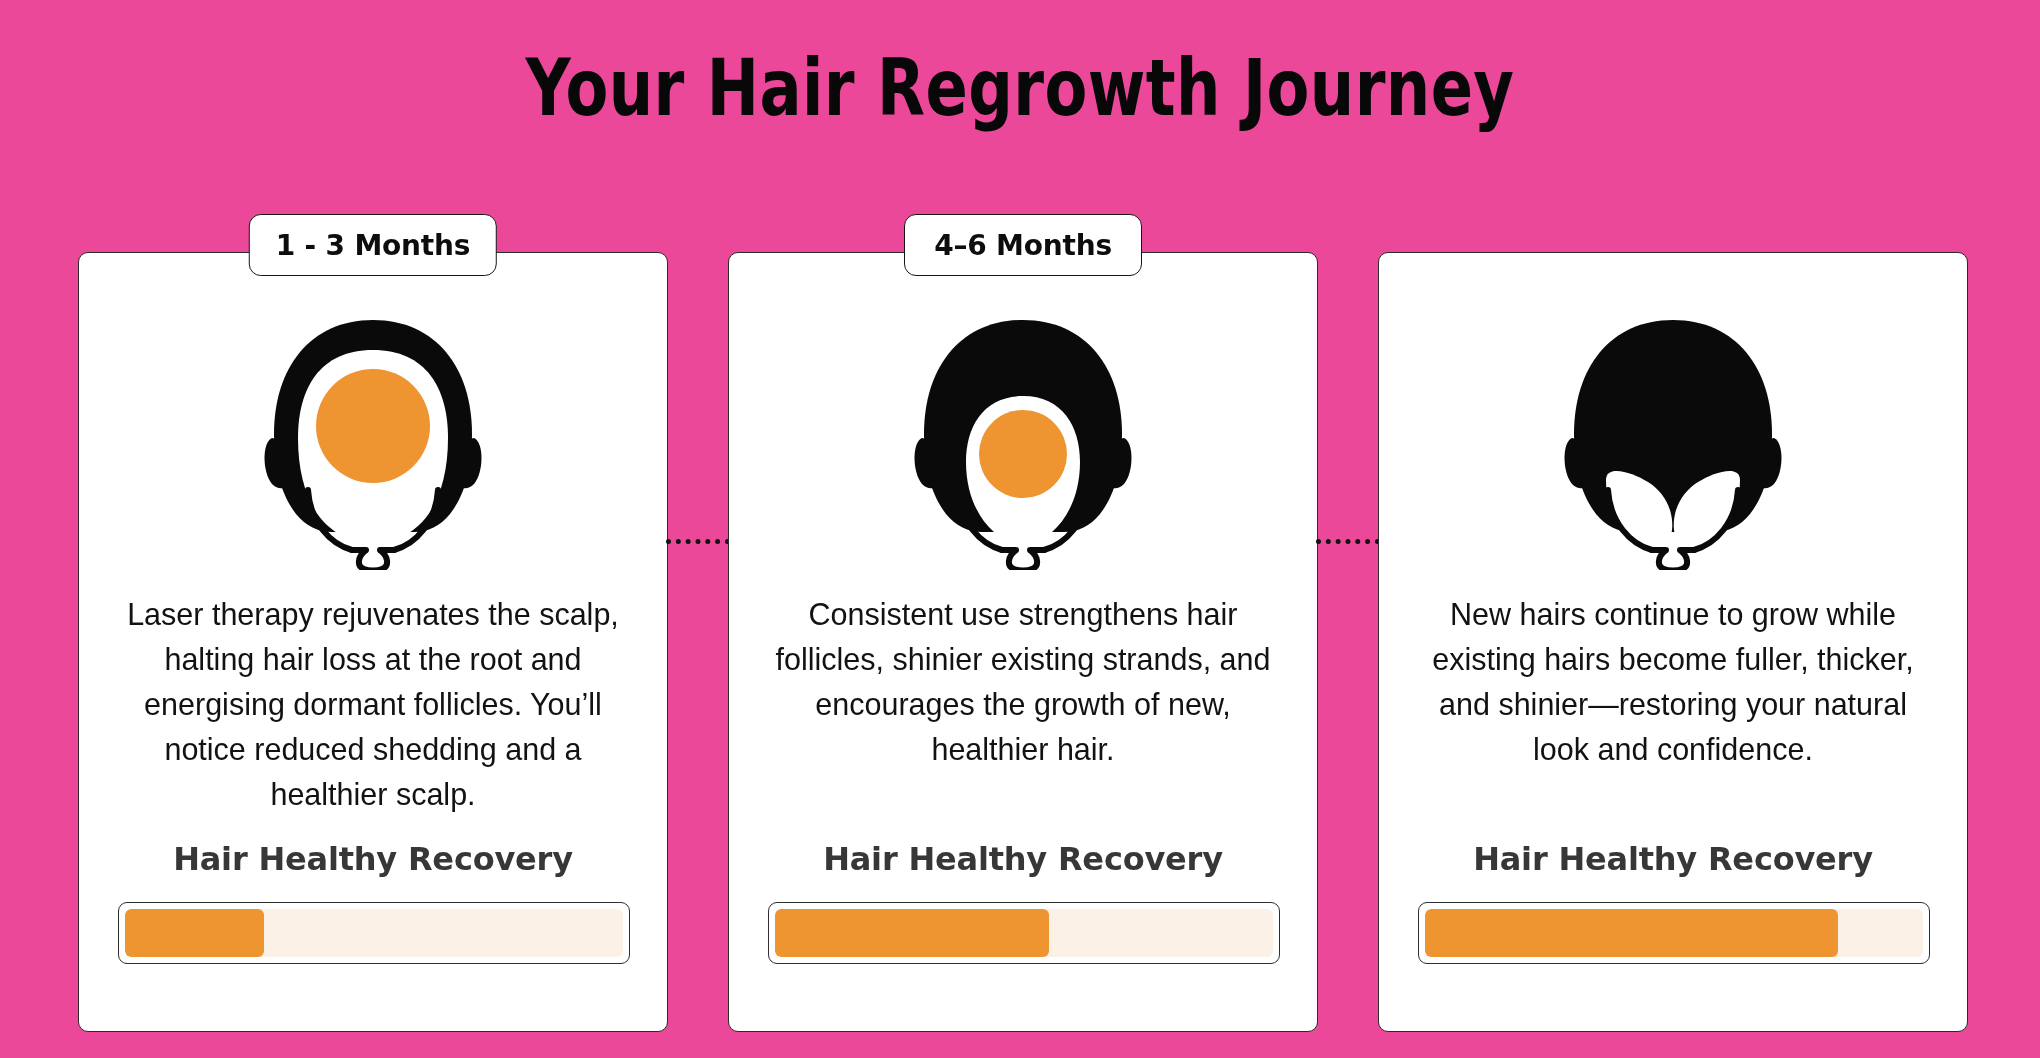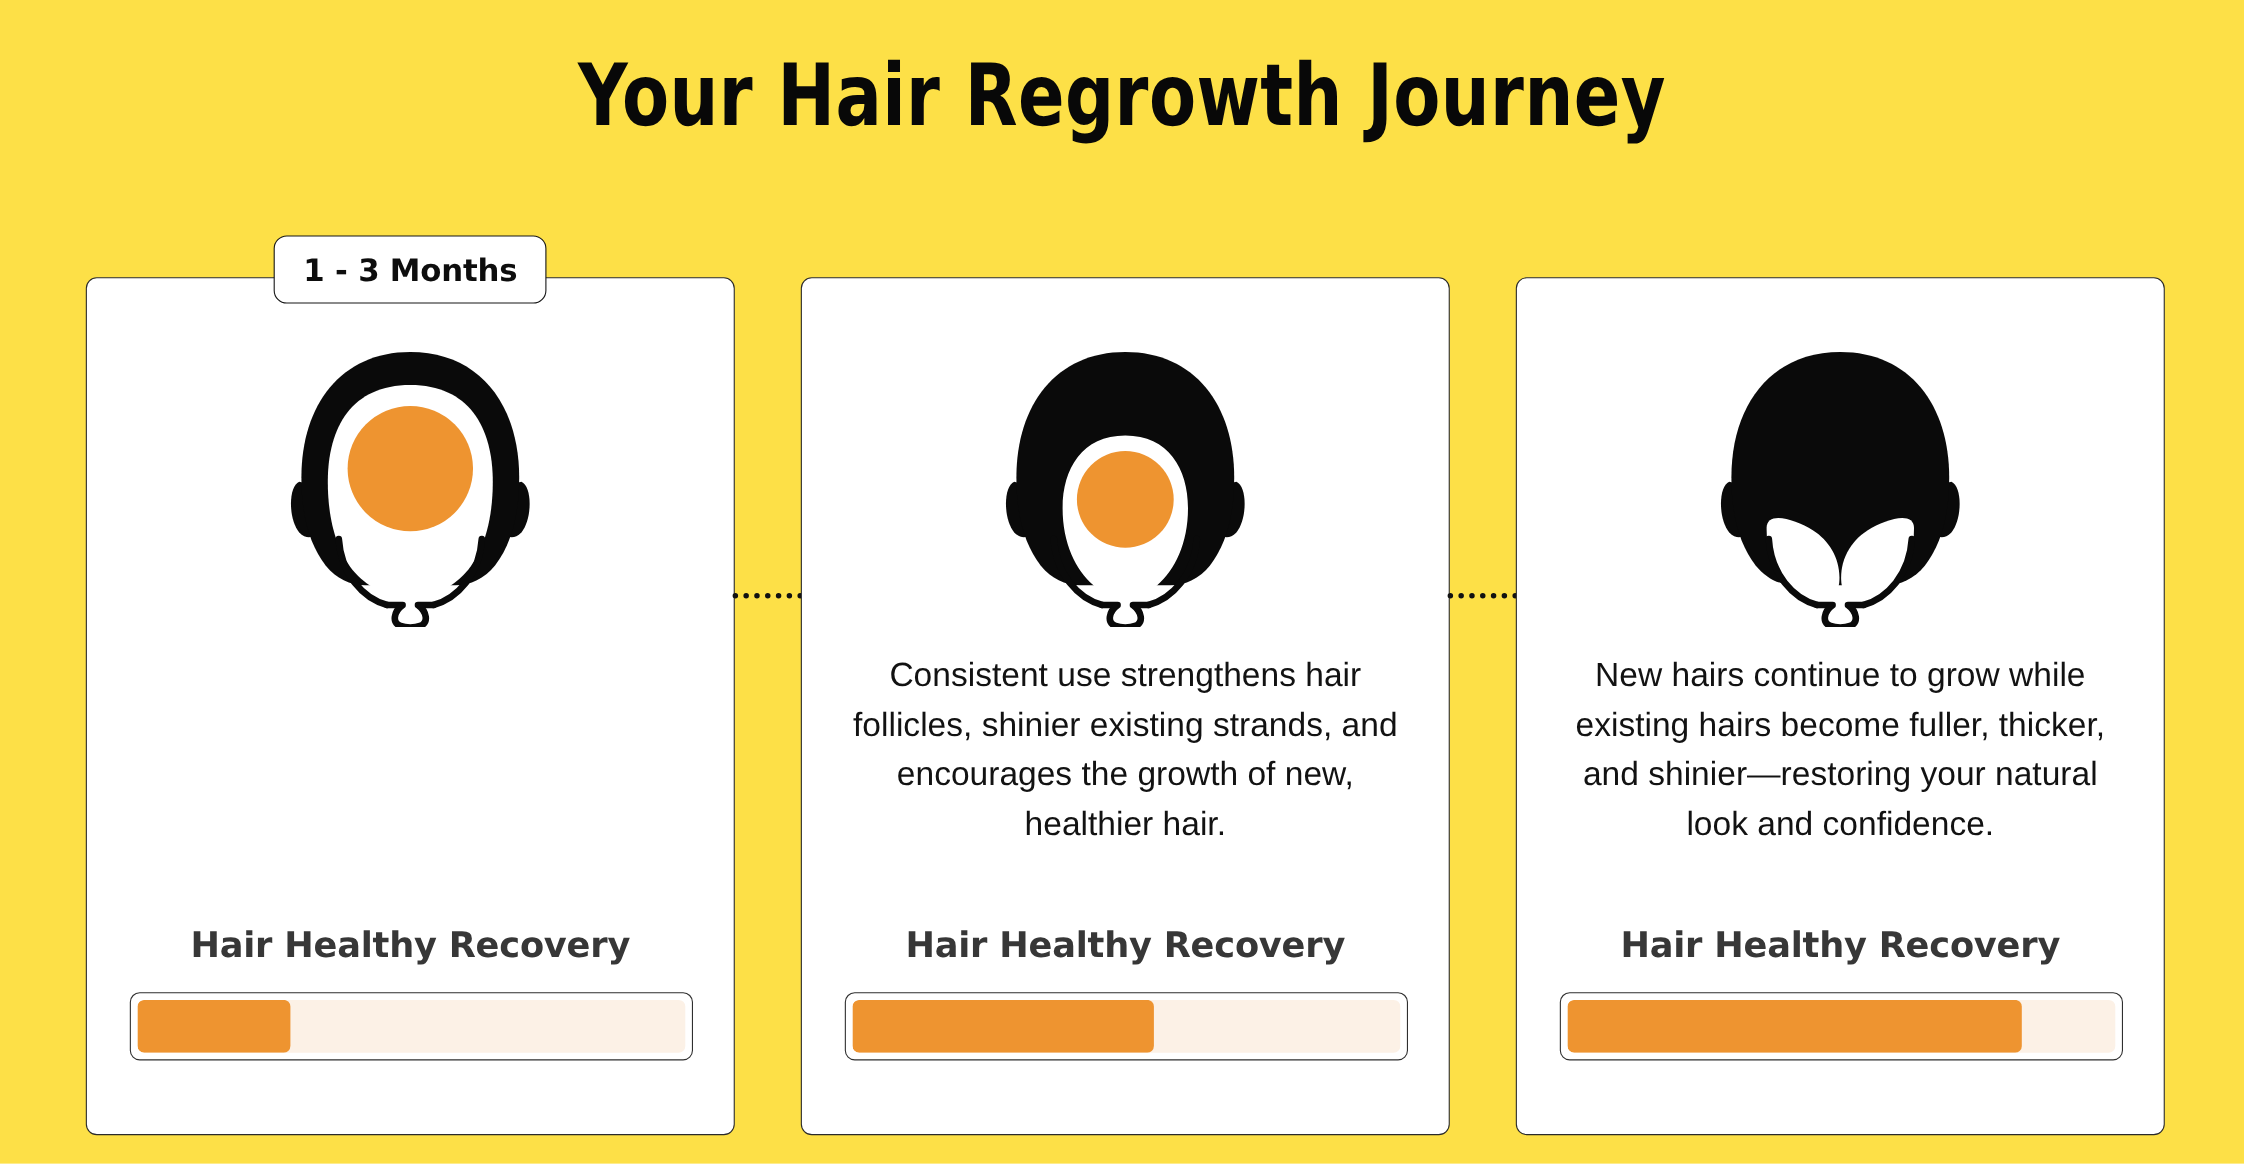--- a/index.html
+++ b/index.html
@@ -9,21 +9,21 @@
     height: 1058px;
     background: #ffffff;
     font-family: "Liberation Sans", sans-serif;
     overflow: hidden;
   }
 
   .page {
     position: relative;
     width: 2040px;
     height: 1058px;
-    background: #fde047;
+    background: #ec4899;
   }
 
   
   .page-title {
     position: absolute;
     top: 40px;
     left: 0;
     width: 2040px;
     text-align: center;
     font-family: "DejaVu Sans", sans-serif;
@@ -206,35 +206,37 @@
 
           <path d="M60 180 C62 212 82 234 104 240" stroke="#0A0A0A" stroke-width="6" fill="none" stroke-linecap="round"></path>
           <path d="M190 180 C188 212 168 234 146 240" stroke="#0A0A0A" stroke-width="6" fill="none" stroke-linecap="round"></path>
           <path d="M104 240 L118 240" stroke="#0A0A0A" stroke-width="6" fill="none" stroke-linecap="round"></path>
           <path d="M132 240 L146 240" stroke="#0A0A0A" stroke-width="6" fill="none" stroke-linecap="round"></path>
 
           <path d="M118 240 C110 246 108 256 116 259 C121 261 129 261 134 259 C142 256 140 246 132 240" stroke="#0A0A0A" stroke-width="6" fill="none" stroke-linejoin="round"></path>
         </svg>
       </div>
 
+      <p class="desc">Laser therapy rejuvenates the scalp, halting hair loss at the root and energising dormant follicles. You’ll notice reduced shedding and a healthier scalp.</p>
 
       <div class="recovery-label">Hair Healthy Recovery</div>
 
       <div class="progress-outer">
         <div class="progress-track">
           <div class="progress-fill" style="width: 28%;"></div>
         </div>
       </div>
     </div>
 
     <div class="connector"></div>
 
     <div class="card-wrap">
       <div class="card"></div>
 
+      <div class="badge">4–6 Months</div>
 
       <div class="head-art">
         <svg viewBox="0 0 250 260" xmlns="http://www.w3.org/2000/svg">
           <path d="M24 128 C14 132 14 162 24 174 C32 182 40 178 42 170 L42 132 Z" fill="#0A0A0A"></path>
           <path d="M226 128 C236 132 236 162 226 174 C218 182 210 178 208 170 L208 132 Z" fill="#0A0A0A"></path>
           <path d="M125 10 C62 10 26 58 26 124 C26 160 34 186 48 204
                    C58 216 70 222 84 222 L166 222 C180 222 192 216 202 204
                    C216 186 224 160 224 124 C224 58 188 10 125 10 Z" fill="#0A0A0A"></path>
 
           <path d="M125 86 C86 86 68 116 68 152 C68 184 80 208 96 222

